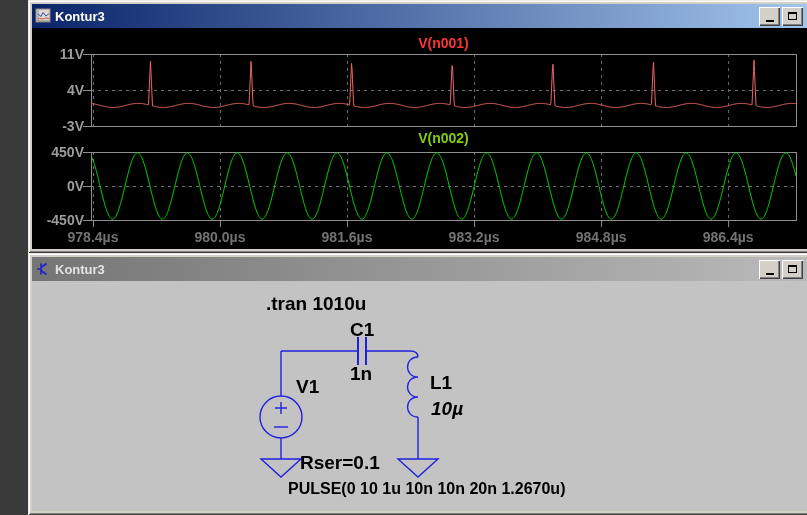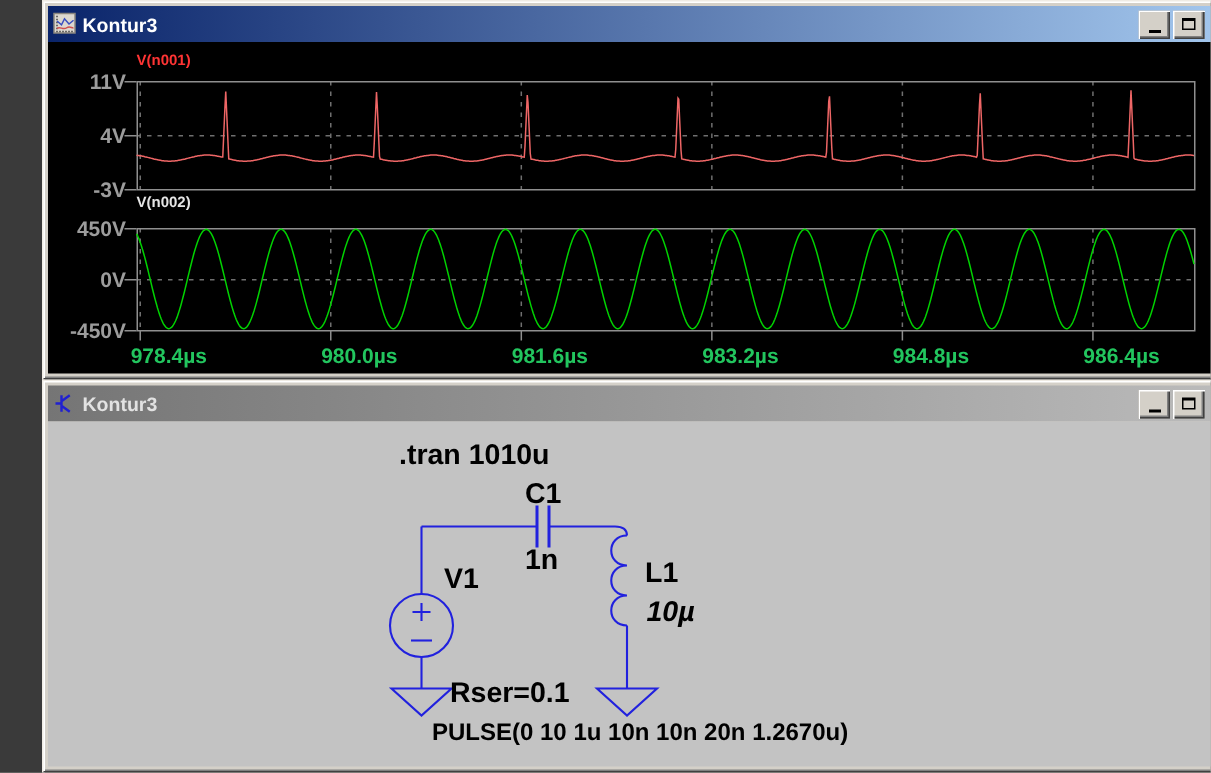--- a/index.html
+++ b/index.html
@@ -17,25 +17,25 @@
   .titlebar.inactive .title-text{color:#e2e2e2;}
   .tbtns{display:flex;gap:2px;}
   .tb{width:21px;height:19px;background:#d4d0c8;display:flex;align-items:center;justify-content:center;
       box-shadow:inset 1px 1px 0 #fff, inset -1px -1px 0 #404040, inset -2px -2px 0 #808080;}
   .tb.close{margin-left:2px;}
   .glyph-min{width:8px;height:2px;background:#000;margin-top:9px;}
   .glyph-max{width:9px;height:8px;border:1px solid #000;border-top:2px solid #000;}
   .client{position:relative;background:#000;width:799px;}
   .client.plot{height:221px;}
   .client.schem{height:230px;background:#c3c3c3;}
-  .trace-title{position:absolute;left:59px;width:705px;text-align:left;
-               font-weight:bold;font-size:10px;}
+  .trace-title{position:absolute;left:59px;width:705px;text-align:center;
+               font-weight:bold;font-size:14px;}
   .ylab{position:absolute;width:44px;text-align:right;color:#9c9c9c;
         font-weight:bold;font-size:14px;line-height:16px;}
-  .xlab{position:absolute;width:90px;text-align:right;color:#22c55e;
+  .xlab{position:absolute;width:90px;text-align:center;color:#737373;
         font-weight:bold;font-size:14px;}
   .schem-label{position:absolute;color:#000;font-weight:bold;font-size:19px;white-space:nowrap;}
   .schem-label.big{font-size:16px;}
   svg{display:block;}
   .wavesvg,.schemsvg{position:absolute;left:0;top:0;}
   .grid{stroke:#6f6f6f;stroke-dasharray:3 4;fill:none;}
   .pborder{fill:none;stroke:#8f8f8f;}
   .tick{stroke:#8f8f8f;}
 </style>
 </head>
@@ -95,21 +95,21 @@
           <line x1="51" y1="192.5" x2="59" y2="192.5" class="tick"></line>
           <polyline points="59.0,127.9 59.5,128.8 60.0,129.9 60.5,131.0 61.0,132.3 61.5,133.7 62.0,135.1 62.5,136.7 63.0,138.3 63.5,140.0 64.0,141.8 64.5,143.6 65.0,145.5 65.5,147.5 66.0,149.5 66.5,151.5 67.0,153.6 67.5,155.7 68.0,157.7 68.5,159.8 69.0,161.9 69.5,164.0 70.0,166.0 70.5,168.0 71.0,170.0 71.5,171.9 72.0,173.7 72.5,175.5 73.0,177.3 73.5,178.9 74.0,180.5 74.5,182.0 75.0,183.4 75.5,184.7 76.0,185.8 76.5,186.9 77.0,187.9 77.5,188.7 78.0,189.4 78.5,190.0 79.0,190.5 79.5,190.8 80.0,191.0 80.5,191.1 81.0,191.0 81.5,190.8 82.0,190.5 82.5,190.1 83.0,189.5 83.5,188.8 84.0,188.0 84.5,187.0 85.0,186.0 85.5,184.8 86.0,183.6 86.5,182.2 87.0,180.7 87.5,179.1 88.0,177.5 88.5,175.8 89.0,174.0 89.5,172.1 90.0,170.2 90.5,168.3 91.0,166.3 91.5,164.2 92.0,162.2 92.5,160.1 93.0,158.0 93.5,155.9 94.0,153.9 94.5,151.8 95.0,149.8 95.5,147.8 96.0,145.8 96.5,143.9 97.0,142.0 97.5,140.2 98.0,138.5 98.5,136.9 99.0,135.3 99.5,133.8 100.0,132.5 100.5,131.2 101.0,130.0 101.5,129.0 102.0,128.0 102.5,127.2 103.0,126.5 103.5,125.9 104.0,125.5 104.5,125.2 105.0,125.0 105.5,124.9 106.0,125.0 106.5,125.2 107.0,125.5 107.5,126.0 108.0,126.6 108.5,127.3 109.0,128.1 109.5,129.1 110.0,130.1 110.5,131.3 111.0,132.6 111.5,134.0 112.0,135.5 112.5,137.0 113.0,138.7 113.5,140.4 114.0,142.2 114.5,144.1 115.0,146.0 115.5,148.0 116.0,150.0 116.5,152.0 117.0,154.1 117.5,156.1 118.0,158.2 118.5,160.3 119.0,162.4 119.5,164.4 120.0,166.5 120.5,168.5 121.0,170.4 121.5,172.3 122.0,174.2 122.5,176.0 123.0,177.7 123.5,179.3 124.0,180.9 124.5,182.3 125.0,183.7 125.5,185.0 126.0,186.1 126.5,187.1 127.0,188.1 127.5,188.9 128.0,189.6 128.5,190.1 129.0,190.6 129.5,190.9 130.0,191.0 130.5,191.1 131.0,191.0 131.5,190.8 132.0,190.4 132.5,190.0 133.0,189.4 133.5,188.6 134.0,187.8 134.5,186.8 135.0,185.7 135.5,184.5 136.0,183.2 136.5,181.8 137.0,180.3 137.5,178.8 138.0,177.1 138.5,175.4 139.0,173.6 139.5,171.7 140.0,169.8 140.5,167.8 141.0,165.8 141.5,163.7 142.0,161.7 142.5,159.6 143.0,157.5 143.5,155.4 144.0,153.4 144.5,151.3 145.0,149.3 145.5,147.3 146.0,145.3 146.5,143.4 147.0,141.6 147.5,139.8 148.0,138.1 148.5,136.5 149.0,135.0 149.5,133.5 150.0,132.2 150.5,130.9 151.0,129.8 151.5,128.7 152.0,127.8 152.5,127.0 153.0,126.4 153.5,125.8 154.0,125.4 154.5,125.1 155.0,124.9 155.5,124.9 156.0,125.0 156.5,125.2 157.0,125.6 157.5,126.1 158.0,126.7 158.5,127.5 159.0,128.3 159.5,129.3 160.0,130.4 160.5,131.6 161.0,132.9 161.5,134.3 162.0,135.8 162.5,137.4 163.0,139.1 163.5,140.8 164.0,142.7 164.5,144.5 165.0,146.5 165.5,148.4 166.0,150.5 166.5,152.5 167.0,154.6 167.5,156.6 168.0,158.7 168.5,160.8 169.0,162.9 169.5,164.9 170.0,166.9 170.5,168.9 171.0,170.9 171.5,172.8 172.0,174.6 172.5,176.4 173.0,178.1 173.5,179.7 174.0,181.2 174.5,182.7 175.0,184.0 175.5,185.2 176.0,186.4 176.5,187.4 177.0,188.3 177.5,189.1 178.0,189.7 178.5,190.2 179.0,190.7 179.5,190.9 180.0,191.1 180.5,191.1 181.0,191.0 181.5,190.7 182.0,190.3 182.5,189.8 183.0,189.2 183.5,188.4 184.0,187.6 184.5,186.6 185.0,185.5 185.5,184.2 186.0,182.9 186.5,181.5 187.0,180.0 187.5,178.4 188.0,176.7 188.5,174.9 189.0,173.1 189.5,171.2 190.0,169.3 190.5,167.3 191.0,165.3 191.5,163.3 192.0,161.2 192.5,159.1 193.0,157.0 193.5,155.0 194.0,152.9 194.5,150.8 195.0,148.8 195.5,146.8 196.0,144.9 196.5,143.0 197.0,141.2 197.5,139.4 198.0,137.7 198.5,136.1 199.0,134.6 199.5,133.2 200.0,131.9 200.5,130.6 201.0,129.5 201.5,128.5 202.0,127.6 202.5,126.9 203.0,126.2 203.5,125.7 204.0,125.3 204.5,125.0 205.0,124.9 205.5,124.9 206.0,125.1 206.5,125.3 207.0,125.7 207.5,126.2 208.0,126.9 208.5,127.7 209.0,128.6 209.5,129.6 210.0,130.7 210.5,131.9 211.0,133.2 211.5,134.7 212.0,136.2 212.5,137.8 213.0,139.5 213.5,141.3 214.0,143.1 214.5,145.0 215.0,146.9 215.5,148.9 216.0,150.9 216.5,153.0 217.0,155.0 217.5,157.1 218.0,159.2 218.5,161.3 219.0,163.4 219.5,165.4 220.0,167.4 220.5,169.4 221.0,171.3 221.5,173.2 222.0,175.0 222.5,176.8 223.0,178.5 223.5,180.1 224.0,181.6 224.5,183.0 225.0,184.3 225.5,185.5 226.0,186.6 226.5,187.6 227.0,188.5 227.5,189.2 228.0,189.9 228.5,190.4 229.0,190.7 229.5,191.0 230.0,191.1 230.5,191.1 231.0,190.9 231.5,190.6 232.0,190.2 232.5,189.7 233.0,189.0 233.5,188.2 234.0,187.3 234.5,186.3 235.0,185.2 235.5,183.9 236.0,182.6 236.5,181.1 237.0,179.6 237.5,178.0 238.0,176.3 238.5,174.5 239.0,172.7 239.5,170.8 240.0,168.8 240.5,166.9 241.0,164.8 241.5,162.8 242.0,160.7 242.5,158.6 243.0,156.5 243.5,154.5 244.0,152.4 244.5,150.4 245.0,148.3 245.5,146.4 246.0,144.4 246.5,142.6 247.0,140.8 247.5,139.0 248.0,137.3 248.5,135.8 249.0,134.3 249.5,132.9 250.0,131.6 250.5,130.4 251.0,129.3 251.5,128.3 252.0,127.4 252.5,126.7 253.0,126.1 253.5,125.6 254.0,125.2 254.5,125.0 255.0,124.9 255.5,124.9 256.0,125.1 256.5,125.4 257.0,125.8 257.5,126.4 258.0,127.1 258.5,127.9 259.0,128.8 259.5,129.8 260.0,131.0 260.5,132.2 261.0,133.6 261.5,135.0 262.0,136.6 262.5,138.2 263.0,139.9 263.5,141.7 264.0,143.5 264.5,145.4 265.0,147.4 265.5,149.4 266.0,151.4 266.5,153.5 267.0,155.5 267.5,157.6 268.0,159.7 268.5,161.8 269.0,163.8 269.5,165.9 270.0,167.9 270.5,169.9 271.0,171.8 271.5,173.6 272.0,175.4 272.5,177.2 273.0,178.8 273.5,180.4 274.0,181.9 274.5,183.3 275.0,184.6 275.5,185.8 276.0,186.9 276.5,187.8 277.0,188.7 277.5,189.4 278.0,190.0 278.5,190.5 279.0,190.8 279.5,191.0 280.0,191.1 280.5,191.0 281.0,190.9 281.5,190.6 282.0,190.1 282.5,189.5 283.0,188.9 283.5,188.0 284.0,187.1 284.5,186.1 285.0,184.9 285.5,183.6 286.0,182.3 286.5,180.8 287.0,179.2 287.5,177.6 288.0,175.9 288.5,174.1 289.0,172.2 289.5,170.3 290.0,168.4 290.5,166.4 291.0,164.3 291.5,162.3 292.0,160.2 292.5,158.1 293.0,156.0 293.5,154.0 294.0,151.9 294.5,149.9 295.0,147.9 295.5,145.9 296.0,144.0 296.5,142.1 297.0,140.3 297.5,138.6 298.0,137.0 298.5,135.4 299.0,133.9 299.5,132.5 300.0,131.3 300.5,130.1 301.0,129.0 301.5,128.1 302.0,127.2 302.5,126.5 303.0,126.0 303.5,125.5 304.0,125.2 304.5,125.0 305.0,124.9 305.5,125.0 306.0,125.2 306.5,125.5 307.0,125.9 307.5,126.5 308.0,127.2 308.5,128.1 309.0,129.0 309.5,130.1 310.0,131.3 310.5,132.5 311.0,133.9 311.5,135.4 312.0,137.0 312.5,138.6 313.0,140.3 313.5,142.1 314.0,144.0 314.5,145.9 315.0,147.9 315.5,149.9 316.0,151.9 316.5,154.0 317.0,156.0 317.5,158.1 318.0,160.2 318.5,162.3 319.0,164.3 319.5,166.4 320.0,168.4 320.5,170.3 321.0,172.2 321.5,174.1 322.0,175.9 322.5,177.6 323.0,179.2 323.5,180.8 324.0,182.2 324.5,183.6 325.0,184.9 325.5,186.0 326.0,187.1 326.5,188.0 327.0,188.8 327.5,189.5 328.0,190.1 328.5,190.5 329.0,190.9 329.5,191.0 330.0,191.1 330.5,191.0 331.0,190.8 331.5,190.5 332.0,190.0 332.5,189.4 333.0,188.7 333.5,187.8 334.0,186.9 334.5,185.8 335.0,184.6 335.5,183.3 336.0,181.9 336.5,180.4 337.0,178.9 337.5,177.2 338.0,175.5 338.5,173.7 339.0,171.8 339.5,169.9 340.0,167.9 340.5,165.9 341.0,163.9 341.5,161.8 342.0,159.7 342.5,157.6 343.0,155.6 343.5,153.5 344.0,151.4 344.5,149.4 345.0,147.4 345.5,145.5 346.0,143.6 346.5,141.7 347.0,139.9 347.5,138.2 348.0,136.6 348.5,135.0 349.0,133.6 349.5,132.2 350.0,131.0 350.5,129.8 351.0,128.8 351.5,127.9 352.0,127.1 352.5,126.4 353.0,125.8 353.5,125.4 354.0,125.1 354.5,124.9 355.0,124.9 355.5,125.0 356.0,125.2 356.5,125.6 357.0,126.1 357.5,126.7 358.0,127.4 358.5,128.3 359.0,129.3 359.5,130.3 360.0,131.5 360.5,132.8 361.0,134.3 361.5,135.7 362.0,137.3 362.5,139.0 363.0,140.7 363.5,142.6 364.0,144.4 364.5,146.4 365.0,148.3 365.5,150.3 366.0,152.4 366.5,154.4 367.0,156.5 367.5,158.6 368.0,160.7 368.5,162.8 369.0,164.8 369.5,166.8 370.0,168.8 370.5,170.8 371.0,172.7 371.5,174.5 372.0,176.3 372.5,178.0 373.0,179.6 373.5,181.1 374.0,182.6 374.5,183.9 375.0,185.2 375.5,186.3 376.0,187.3 376.5,188.2 377.0,189.0 377.5,189.7 378.0,190.2 378.5,190.6 379.0,190.9 379.5,191.1 380.0,191.1 380.5,191.0 381.0,190.7 381.5,190.4 382.0,189.9 382.5,189.2 383.0,188.5 383.5,187.6 384.0,186.6 384.5,185.5 385.0,184.3 385.5,183.0 386.0,181.6 386.5,180.1 387.0,178.5 387.5,176.8 388.0,175.0 388.5,173.2 389.0,171.3 389.5,169.4 390.0,167.4 390.5,165.4 391.0,163.4 391.5,161.3 392.0,159.2 392.5,157.1 393.0,155.1 393.5,153.0 394.0,150.9 394.5,148.9 395.0,146.9 395.5,145.0 396.0,143.1 396.5,141.3 397.0,139.5 397.5,137.8 398.0,136.2 398.5,134.7 399.0,133.3 399.5,131.9 400.0,130.7 400.5,129.6 401.0,128.6 401.5,127.7 402.0,126.9 402.5,126.2 403.0,125.7 403.5,125.3 404.0,125.1 404.5,124.9 405.0,124.9 405.5,125.0 406.0,125.3 406.5,125.7 407.0,126.2 407.5,126.8 408.0,127.6 408.5,128.5 409.0,129.5 409.5,130.6 410.0,131.8 410.5,133.2 411.0,134.6 411.5,136.1 412.0,137.7 412.5,139.4 413.0,141.2 413.5,143.0 414.0,144.9 414.5,146.8 415.0,148.8 415.5,150.8 416.0,152.9 416.5,154.9 417.0,157.0 417.5,159.1 418.0,161.2 418.5,163.2 419.0,165.3 419.5,167.3 420.0,169.3 420.5,171.2 421.0,173.1 421.5,174.9 422.0,176.7 422.5,178.4 423.0,180.0 423.5,181.5 424.0,182.9 424.5,184.2 425.0,185.4 425.5,186.6 426.0,187.6 426.5,188.4 427.0,189.2 427.5,189.8 428.0,190.3 428.5,190.7 429.0,191.0 429.5,191.1 430.0,191.1 430.5,190.9 431.0,190.7 431.5,190.3 432.0,189.7 432.5,189.1 433.0,188.3 433.5,187.4 434.0,186.4 434.5,185.2 435.0,184.0 435.5,182.7 436.0,181.2 436.5,179.7 437.0,178.1 437.5,176.4 438.0,174.6 438.5,172.8 439.0,170.9 439.5,169.0 440.0,167.0 440.5,164.9 441.0,162.9 441.5,160.8 442.0,158.7 442.5,156.7 443.0,154.6 443.5,152.5 444.0,150.5 444.5,148.5 445.0,146.5 445.5,144.6 446.0,142.7 446.5,140.9 447.0,139.1 447.5,137.4 448.0,135.8 448.5,134.3 449.0,132.9 449.5,131.6 450.0,130.4 450.5,129.3 451.0,128.3 451.5,127.5 452.0,126.7 452.5,126.1 453.0,125.6 453.5,125.3 454.0,125.0 454.5,124.9 455.0,124.9 455.5,125.1 456.0,125.4 456.5,125.8 457.0,126.3 457.5,127.0 458.0,127.8 458.5,128.7 459.0,129.8 459.5,130.9 460.0,132.1 460.5,133.5 461.0,134.9 461.5,136.5 462.0,138.1 462.5,139.8 463.0,141.6 463.5,143.4 464.0,145.3 464.5,147.3 465.0,149.3 465.5,151.3 466.0,153.4 466.5,155.4 467.0,157.5 467.5,159.6 468.0,161.7 468.5,163.7 469.0,165.8 469.5,167.8 470.0,169.7 470.5,171.7 471.0,173.5 471.5,175.4 472.0,177.1 472.5,178.8 473.0,180.3 473.5,181.8 474.0,183.2 474.5,184.5 475.0,185.7 475.5,186.8 476.0,187.8 476.5,188.6 477.0,189.3 477.5,190.0 478.0,190.4 478.5,190.8 479.0,191.0 479.5,191.1 480.0,191.0 480.5,190.9 481.0,190.6 481.5,190.1 482.0,189.6 482.5,188.9 483.0,188.1 483.5,187.2 484.0,186.1 484.5,185.0 485.0,183.7 485.5,182.3 486.0,180.9 486.5,179.3 487.0,177.7 487.5,176.0 488.0,174.2 488.5,172.3 489.0,170.4 489.5,168.5 490.0,166.5 490.5,164.5 491.0,162.4 491.5,160.3 492.0,158.2 492.5,156.2 493.0,154.1 493.5,152.0 494.0,150.0 494.5,148.0 495.0,146.0 495.5,144.1 496.0,142.2 496.5,140.4 497.0,138.7 497.5,137.1 498.0,135.5 498.5,134.0 499.0,132.6 499.5,131.3 500.0,130.1 500.5,129.1 501.0,128.1 501.5,127.3 502.0,126.6 502.5,126.0 503.0,125.5 503.5,125.2 504.0,125.0 504.5,124.9 505.0,125.0 505.5,125.2 506.0,125.5 506.5,125.9 507.0,126.5 507.5,127.2 508.0,128.0 508.5,129.0 509.0,130.0 509.5,131.2 510.0,132.5 510.5,133.8 511.0,135.3 511.5,136.9 512.0,138.5 512.5,140.2 513.0,142.0 513.5,143.9 514.0,145.8 514.5,147.7 515.0,149.7 515.5,151.8 516.0,153.8 516.5,155.9 517.0,158.0 517.5,160.1 518.0,162.2 518.5,164.2 519.0,166.2 519.5,168.2 520.0,170.2 520.5,172.1 521.0,174.0 521.5,175.8 522.0,177.5 522.5,179.1 523.0,180.7 523.5,182.2 524.0,183.5 524.5,184.8 525.0,186.0 525.5,187.0 526.0,188.0 526.5,188.8 527.0,189.5 527.5,190.1 528.0,190.5 528.5,190.8 529.0,191.0 529.5,191.1 530.0,191.0 530.5,190.8 531.0,190.5 531.5,190.0 532.0,189.4 532.5,188.7 533.0,187.9 533.5,186.9 534.0,185.9 534.5,184.7 535.0,183.4 535.5,182.0 536.0,180.5 536.5,178.9 537.0,177.3 537.5,175.6 538.0,173.8 538.5,171.9 539.0,170.0 539.5,168.0 540.0,166.0 540.5,164.0 541.0,161.9 541.5,159.8 542.0,157.8 542.5,155.7 543.0,153.6 543.5,151.5 544.0,149.5 544.5,147.5 545.0,145.6 545.5,143.7 546.0,141.8 546.5,140.0 547.0,138.3 547.5,136.7 548.0,135.1 548.5,133.7 549.0,132.3 549.5,131.0 550.0,129.9 550.5,128.8 551.0,127.9 551.5,127.1 552.0,126.4 552.5,125.9 553.0,125.4 553.5,125.1 554.0,125.0 554.5,124.9 555.0,125.0 555.5,125.2 556.0,125.6 556.5,126.0 557.0,126.6 557.5,127.4 558.0,128.2 558.5,129.2 559.0,130.3 559.5,131.5 560.0,132.8 560.5,134.2 561.0,135.7 561.5,137.2 562.0,138.9 562.5,140.6 563.0,142.5 563.5,144.3 564.0,146.2 564.5,148.2 565.0,150.2 565.5,152.3 566.0,154.3 566.5,156.4 567.0,158.5 567.5,160.6 568.0,162.6 568.5,164.7 569.0,166.7 569.5,168.7 570.0,170.7 570.5,172.6 571.0,174.4 571.5,176.2 572.0,177.9 572.5,179.5 573.0,181.1 573.5,182.5 574.0,183.9 574.5,185.1 575.0,186.2 575.5,187.3 576.0,188.2 576.5,189.0 577.0,189.7 577.5,190.2 578.0,190.6 578.5,190.9 579.0,191.1 579.5,191.1 580.0,191.0 580.5,190.7 581.0,190.4 581.5,189.9 582.0,189.3 582.5,188.5 583.0,187.7 583.5,186.7 584.0,185.6 584.5,184.4 585.0,183.1 585.5,181.7 586.0,180.2 586.5,178.6 587.0,176.9 587.5,175.1 588.0,173.3 588.5,171.5 589.0,169.5 589.5,167.5 590.0,165.5 590.5,163.5 591.0,161.4 591.5,159.3 592.0,157.3 592.5,155.2 593.0,153.1 593.5,151.1 594.0,149.0 594.5,147.1 595.0,145.1 595.5,143.2 596.0,141.4 596.5,139.6 597.0,137.9 597.5,136.3 598.0,134.8 598.5,133.3 599.0,132.0 599.5,130.8 600.0,129.6 600.5,128.6 601.0,127.7 601.5,126.9 602.0,126.3 602.5,125.7 603.0,125.3 603.5,125.1 604.0,124.9 604.5,124.9 605.0,125.0 605.5,125.3 606.0,125.7 606.5,126.2 607.0,126.8 607.5,127.6 608.0,128.4 608.5,129.4 609.0,130.6 609.5,131.8 610.0,133.1 610.5,134.5 611.0,136.0 611.5,137.6 612.0,139.3 612.5,141.1 613.0,142.9 613.5,144.8 614.0,146.7 614.5,148.7 615.0,150.7 615.5,152.8 616.0,154.8 616.5,156.9 617.0,159.0 617.5,161.1 618.0,163.1 618.5,165.2 619.0,167.2 619.5,169.2 620.0,171.1 620.5,173.0 621.0,174.8 621.5,176.6 622.0,178.3 622.5,179.9 623.0,181.4 623.5,182.8 624.0,184.2 624.5,185.4 625.0,186.5 625.5,187.5 626.0,188.4 626.5,189.1 627.0,189.8 627.5,190.3 628.0,190.7 628.5,191.0 629.0,191.1 629.5,191.1 630.0,190.9 630.5,190.7 631.0,190.3 631.5,189.8 632.0,189.1 632.5,188.3 633.0,187.4 633.5,186.4 634.0,185.3 634.5,184.1 635.0,182.7 635.5,181.3 636.0,179.8 636.5,178.2 637.0,176.5 637.5,174.7 638.0,172.9 638.5,171.0 639.0,169.1 639.5,167.1 640.0,165.1 640.5,163.0 641.0,160.9 641.5,158.9 642.0,156.8 642.5,154.7 643.0,152.6 643.5,150.6 644.0,148.6 644.5,146.6 645.0,144.7 645.5,142.8 646.0,141.0 646.5,139.2 647.0,137.5 647.5,135.9 648.0,134.4 648.5,133.0 649.0,131.7 649.5,130.5 650.0,129.4 650.5,128.4 651.0,127.5 651.5,126.8 652.0,126.1 652.5,125.6 653.0,125.3 653.5,125.0 654.0,124.9 654.5,124.9 655.0,125.1 655.5,125.4 656.0,125.8 656.5,126.3 657.0,127.0 657.5,127.8 658.0,128.7 658.5,129.7 659.0,130.8 659.5,132.1 660.0,133.4 660.5,134.9 661.0,136.4 661.5,138.0 662.0,139.7 662.5,141.5 663.0,143.3 663.5,145.2 664.0,147.2 664.5,149.2 665.0,151.2 665.5,153.2 666.0,155.3 666.5,157.4 667.0,159.5 667.5,161.6 668.0,163.6 668.5,165.7 669.0,167.7 669.5,169.6 670.0,171.6 670.5,173.4 671.0,175.3 671.5,177.0 672.0,178.7 672.5,180.2 673.0,181.7 673.5,183.2 674.0,184.5 674.5,185.7 675.0,186.7 675.5,187.7 676.0,188.6 676.5,189.3 677.0,189.9 677.5,190.4 678.0,190.8 678.5,191.0 679.0,191.1 679.5,191.1 680.0,190.9 680.5,190.6 681.0,190.2 681.5,189.6 682.0,188.9 682.5,188.1 683.0,187.2 683.5,186.2 684.0,185.0 684.5,183.8 685.0,182.4 685.5,181.0 686.0,179.4 686.5,177.8 687.0,176.1 687.5,174.3 688.0,172.4 688.5,170.5 689.0,168.6 689.5,166.6 690.0,164.6 690.5,162.5 691.0,160.4 691.5,158.4 692.0,156.3 692.5,154.2 693.0,152.1 693.5,150.1 694.0,148.1 694.5,146.1 695.0,144.2 695.5,142.3 696.0,140.5 696.5,138.8 697.0,137.1 697.5,135.6 698.0,134.1 698.5,132.7 699.0,131.4 699.5,130.2 700.0,129.1 700.5,128.2 701.0,127.3 701.5,126.6 702.0,126.0 702.5,125.5 703.0,125.2 703.5,125.0 704.0,124.9 704.5,125.0 705.0,125.1 705.5,125.5 706.0,125.9 706.5,126.5 707.0,127.2 707.5,128.0 708.0,128.9 708.5,130.0 709.0,131.1 709.5,132.4 710.0,133.8 710.5,135.2 711.0,136.8 711.5,138.4 712.0,140.1 712.5,141.9 713.0,143.8 713.5,145.7 714.0,147.6 714.5,149.6 715.0,151.7 715.5,153.7 716.0,155.8 716.5,157.9 717.0,160.0 717.5,162.0 718.0,164.1 718.5,166.1 719.0,168.1 719.5,170.1 720.0,172.0 720.5,173.9 721.0,175.7 721.5,177.4 722.0,179.0 722.5,180.6 723.0,182.1 723.5,183.5 724.0,184.7 724.5,185.9 725.0,187.0 725.5,187.9 726.0,188.8 726.5,189.5 727.0,190.1 727.5,190.5 728.0,190.8 728.5,191.0 729.0,191.1 729.5,191.0 730.0,190.8 730.5,190.5 731.0,190.0 731.5,189.5 732.0,188.8 732.5,187.9 733.0,187.0 733.5,185.9 734.0,184.7 734.5,183.5 735.0,182.1 735.5,180.6 736.0,179.0 736.5,177.4 737.0,175.7 737.5,173.9 738.0,172.0 738.5,170.1 739.0,168.1 739.5,166.1 740.0,164.1 740.5,162.0 741.0,160.0 741.5,157.9 742.0,155.8 742.5,153.7 743.0,151.7 743.5,149.6 744.0,147.6 744.5,145.7 745.0,143.8 745.5,141.9 746.0,140.1 746.5,138.4 747.0,136.8 747.5,135.2 748.0,133.7 748.5,132.4 749.0,131.1 749.5,129.9 750.0,128.9 750.5,128.0 751.0,127.1 751.5,126.5 752.0,125.9 752.5,125.4 753.0,125.1 753.5,125.0 754.0,124.9 754.5,125.0 755.0,125.2 755.5,125.5 756.0,126.0 756.5,126.6 757.0,127.3 757.5,128.2 758.0,129.1 758.5,130.2 759.0,131.4 759.5,132.7 760.0,134.1 760.5,135.6 761.0,137.2 761.5,138.8 762.0,140.5 762.5,142.4 763.0,144.2 763.5,146.1 764.0,148.1" fill="none" stroke="#00d300" stroke-width="1"></polyline>
           <line x1="61.48479729729549" y1="192" x2="61.48479729729549" y2="199" class="tick"></line>
           <line x1="188.5118243243244" y1="192" x2="188.5118243243244" y2="199" class="tick"></line>
           <line x1="315.5388513513533" y1="192" x2="315.5388513513533" y2="199" class="tick"></line>
           <line x1="442.56587837838214" y1="192" x2="442.56587837838214" y2="199" class="tick"></line>
           <line x1="569.5929054054021" y1="192" x2="569.5929054054021" y2="199" class="tick"></line>
           <line x1="696.6199324324309" y1="192" x2="696.6199324324309" y2="199" class="tick"></line>
         </svg>
       <div class="trace-title" style="top: 7px; color: rgb(255, 52, 52);">V(n001)</div>
-      <div class="trace-title" style="top: 102px; color: #e5e5e5;">V(n002)</div>
+      <div class="trace-title" style="top: 102px; color: #84cc16;">V(n002)</div>
       <div id="axis-labels">
           <div class="ylab" style="left: 8px; top: 18px;">11V</div>
           <div class="ylab" style="left: 8px; top: 54px;">4V</div>
           <div class="ylab" style="left: 8px; top: 90px;">-3V</div>
           <div class="ylab" style="left: 8px; top: 116px;">450V</div>
           <div class="ylab" style="left: 8px; top: 150px;">0V</div>
           <div class="ylab" style="left: 8px; top: 184px;">-450V</div>
           <div class="xlab" style="left: 15.9848px; top: 201px;">978.4µs</div>
           <div class="xlab" style="left: 143.012px; top: 201px;">980.0µs</div>
           <div class="xlab" style="left: 270.039px; top: 201px;">981.6µs</div>

